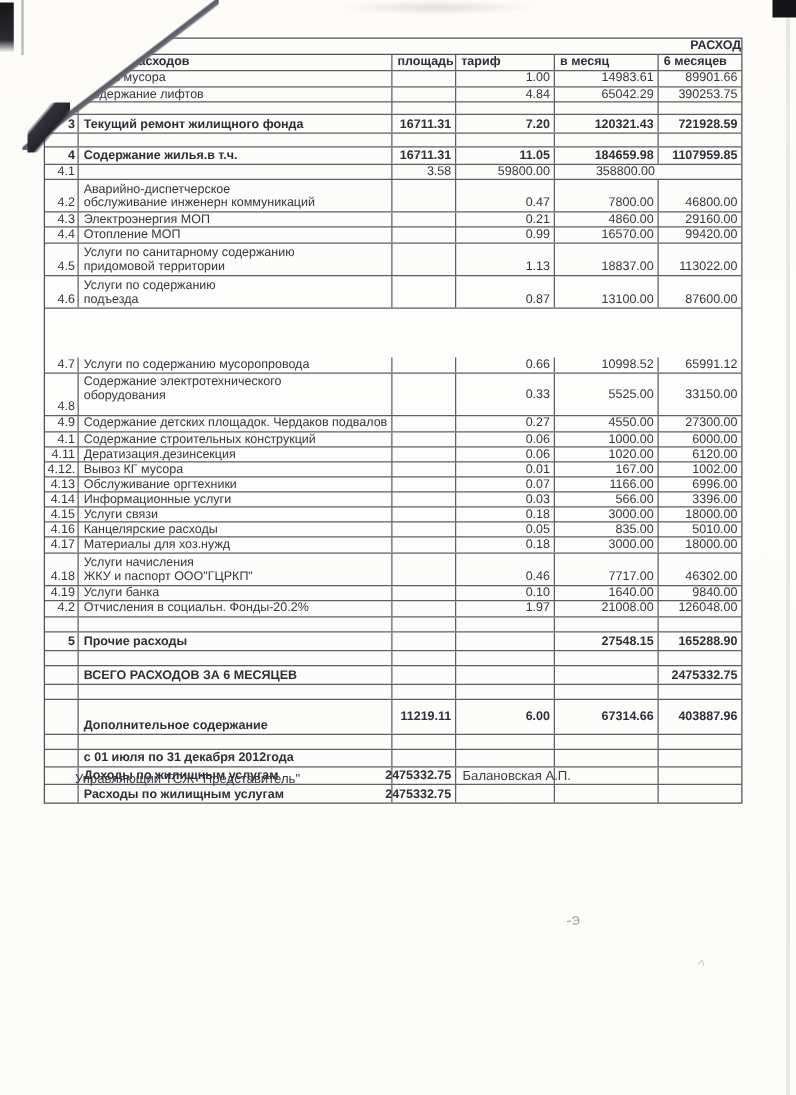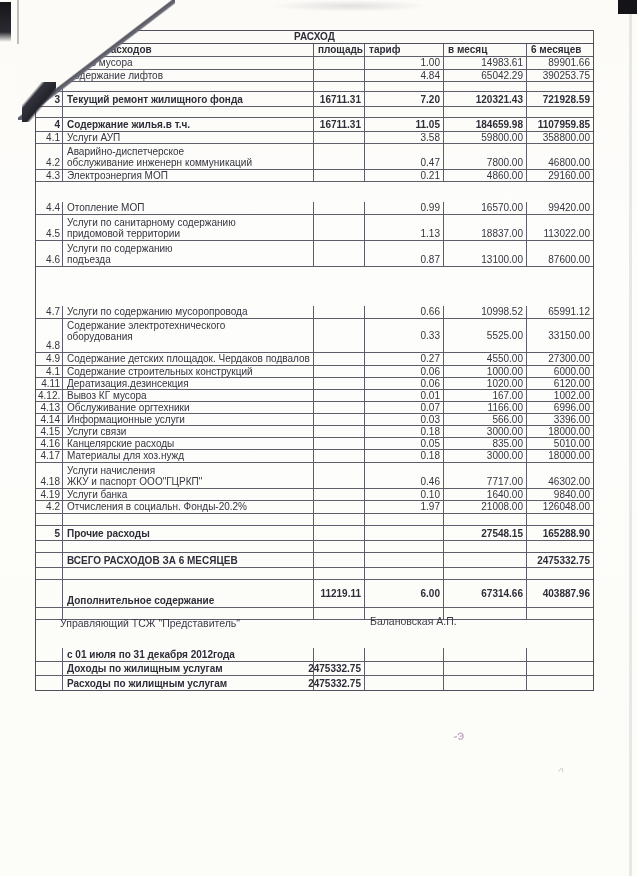--- a/index.html
+++ b/index.html
@@ -44,21 +44,21 @@
   .cell.num.num-left { align-items:flex-start; padding:0 0 1px 2px; }
   .cell.item  { padding:0 0 1px 4px; }
   .cell.area, .cell.tariff, .cell.month, .cell.six {
     align-items:flex-end; padding:0 3px 1px 0;
   }
   .cell.vcenter { justify-content:center; }
   .cell.top     { justify-content:flex-start; padding-top:1px; }
 
   .title-row {
     display:block; height:13px; box-sizing:border-box;
-    text-align:center; font-weight:700;
+    text-align:right; font-weight:700;
     border-bottom:1px solid #50505c;
     line-height:12px; color:#2d2e38;
   }
   .header-row { height:13px; font-weight:700; color:#2d2e38; }
   .header-row .cell { justify-content:flex-end; padding-bottom:1px; }
   .header-row .cell.item,.header-row .cell.area,.header-row .cell.tariff,
   .header-row .cell.month,.header-row .cell.six { align-items:flex-start; padding-left:4px; }
 
   
   .footer-left  { position:absolute; left:60px;  top:617px; font-size:10.5px; color:#3a3b46; }
@@ -181,23 +181,20 @@
           <div class="cell item">
             <div>Содержание жилья.в т.ч.</div>
           </div>
           <div class="cell area">16711.31</div>
           <div class="cell tariff">11.05</div>
           <div class="cell month">184659.98</div>
           <div class="cell six">1107959.85</div>
         </div>
         <div class="row" style="height: 12px;">
           <div class="cell num">4.1</div>
-          <div class="cell item">
-            <div>Услуги АУП</div>
-          </div>
           <div class="cell area"></div>
           <div class="cell tariff">3.58</div>
           <div class="cell month">59800.00</div>
           <div class="cell six">358800.00</div>
         </div>
         <div class="row" style="height: 26px;">
           <div class="cell num">4.2</div>
           <div class="cell item">
             <div>Аварийно-диспетчерское</div>
             <div>обслуживание инженерн коммуникаций</div>
@@ -210,21 +207,21 @@
         <div class="row" style="height: 12px;">
           <div class="cell num">4.3</div>
           <div class="cell item">
             <div>Электроэнергия МОП</div>
           </div>
           <div class="cell area"></div>
           <div class="cell tariff">0.21</div>
           <div class="cell month">4860.00</div>
           <div class="cell six">29160.00</div>
         </div>
-        <div class="row" style="height: 13px; margin-top: 20px;">
+        <div class="row" style="height: 13px;">
           <div class="cell num">4.4</div>
           <div class="cell item">
             <div>Отопление МОП</div>
           </div>
           <div class="cell area"></div>
           <div class="cell tariff">0.99</div>
           <div class="cell month">16570.00</div>
           <div class="cell six">99420.00</div>
         </div>
         <div class="row" style="height: 26px;">
@@ -446,21 +443,21 @@
           <div class="cell six vcenter">403887.96</div>
         </div>
         <div class="row empty" style="height: 12px;">
           <div class="cell num"></div>
           <div class="cell item"></div>
           <div class="cell area"></div>
           <div class="cell tariff"></div>
           <div class="cell month"></div>
           <div class="cell six"></div>
         </div>
-        <div class="row bold" style="height: 14px; margin-top: 28px;">
+        <div class="row bold" style="height: 14px;">
           <div class="cell num"></div>
           <div class="cell item">
             <div>с 01 июля по 31 декабря 2012года</div>
           </div>
           <div class="cell area"></div>
           <div class="cell tariff"></div>
           <div class="cell month"></div>
           <div class="cell six"></div>
         </div>
         <div class="row bold" style="height: 14px;">

